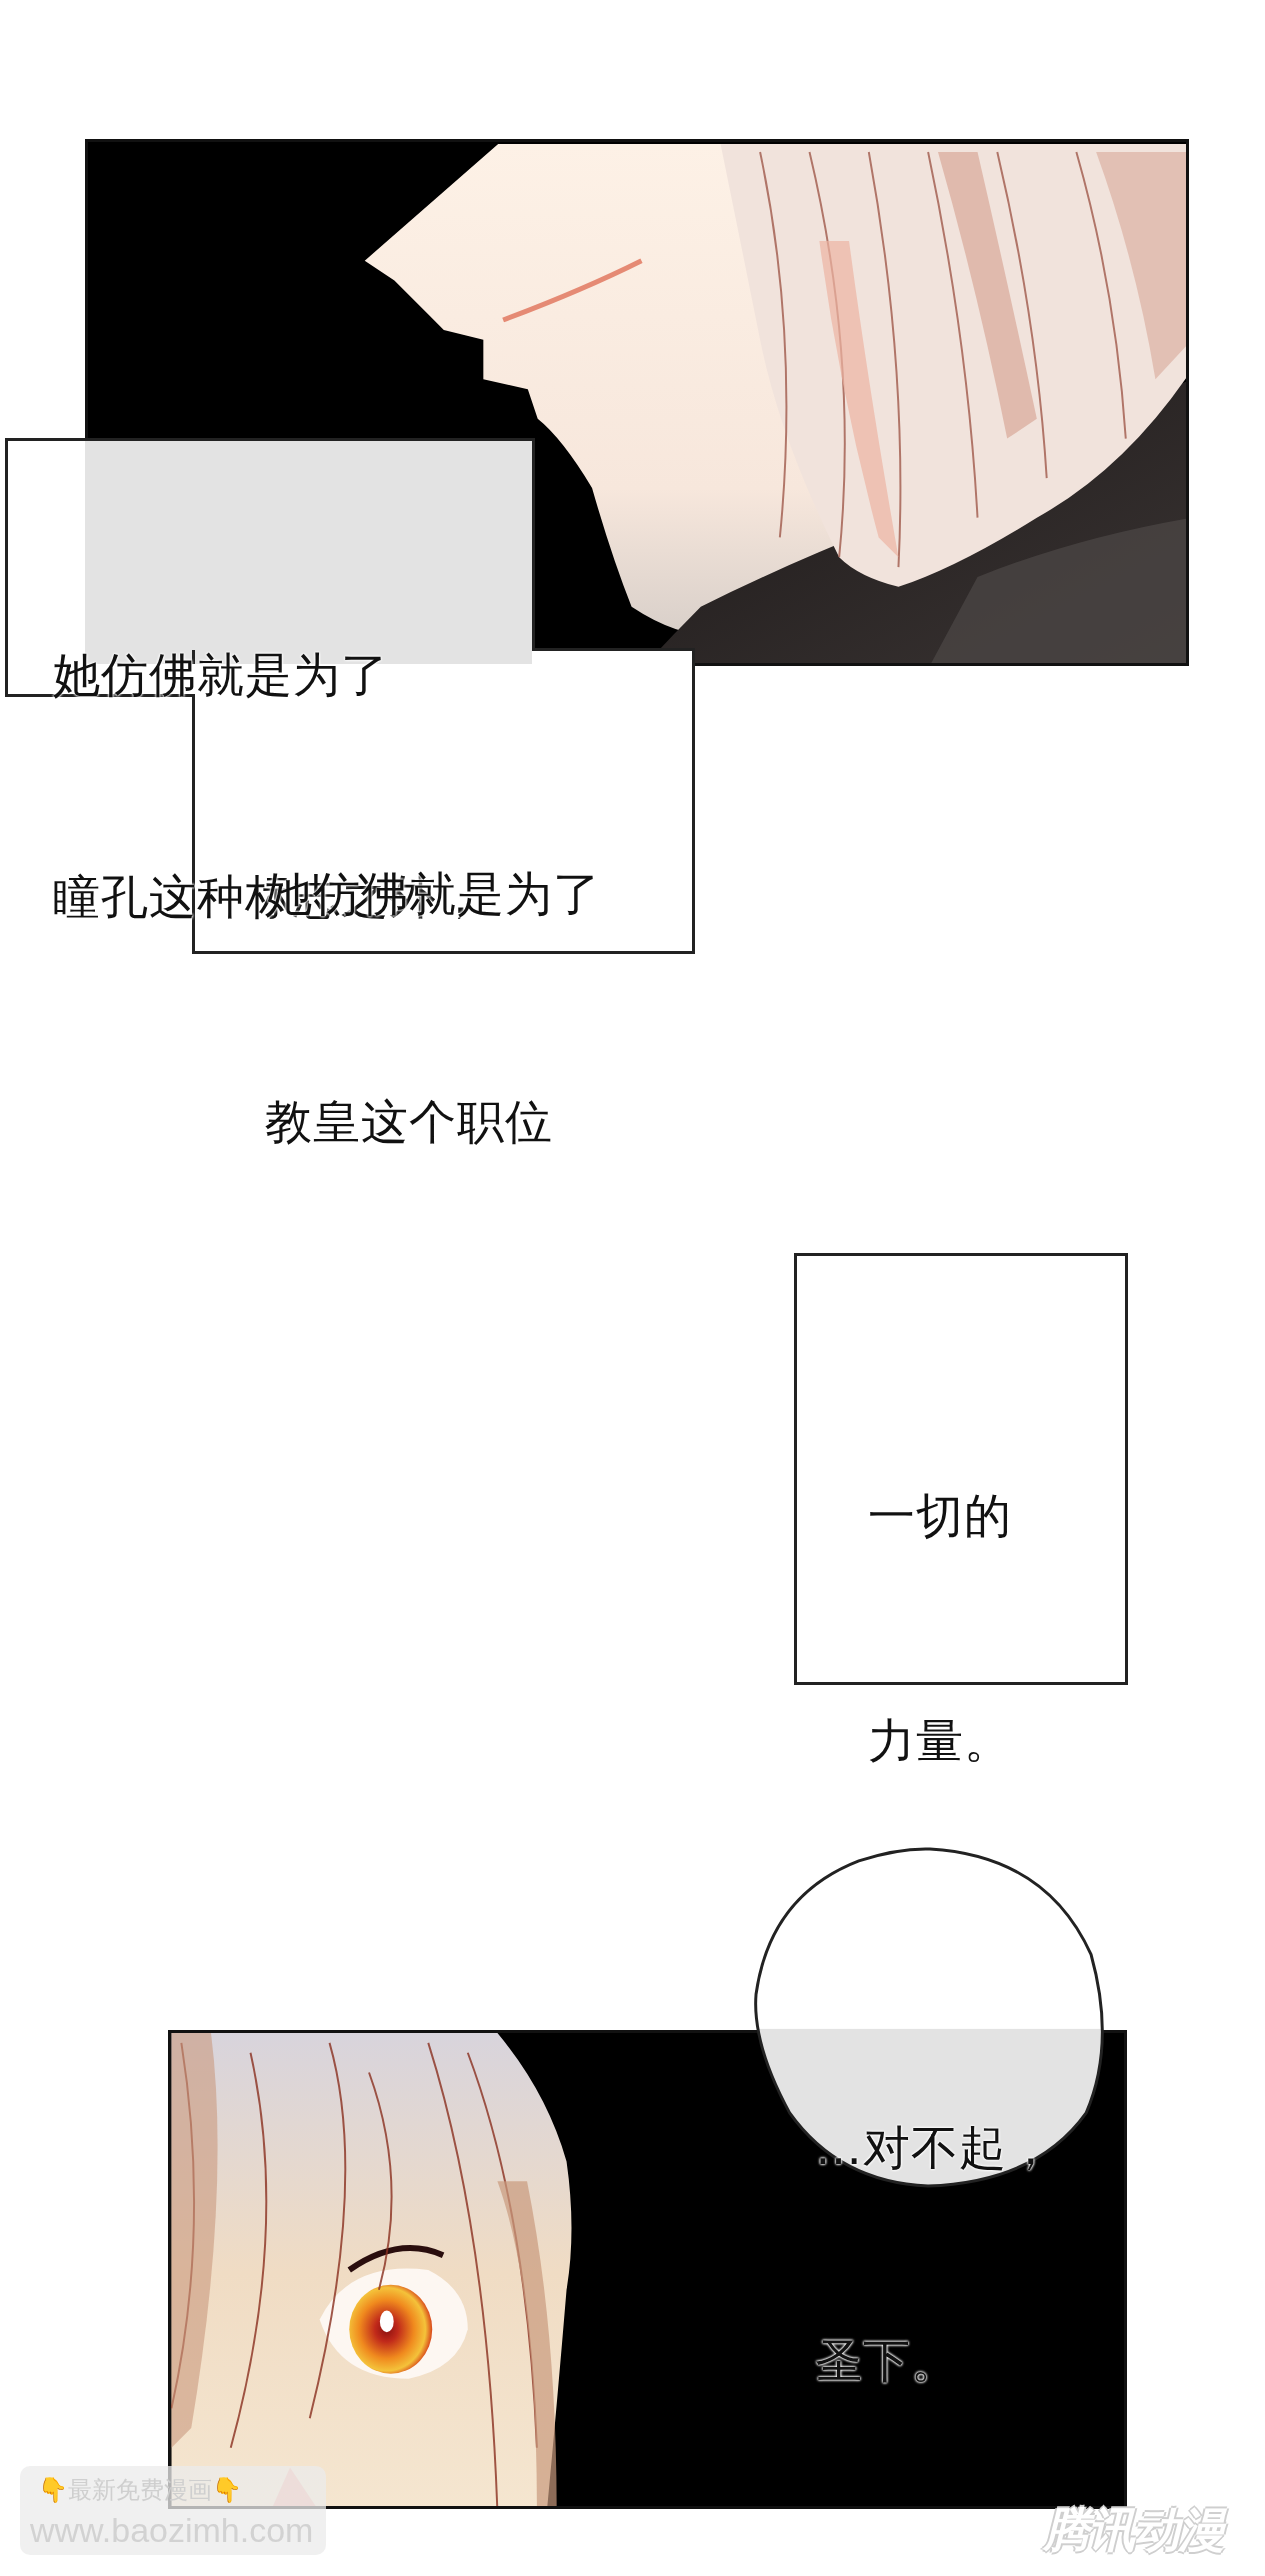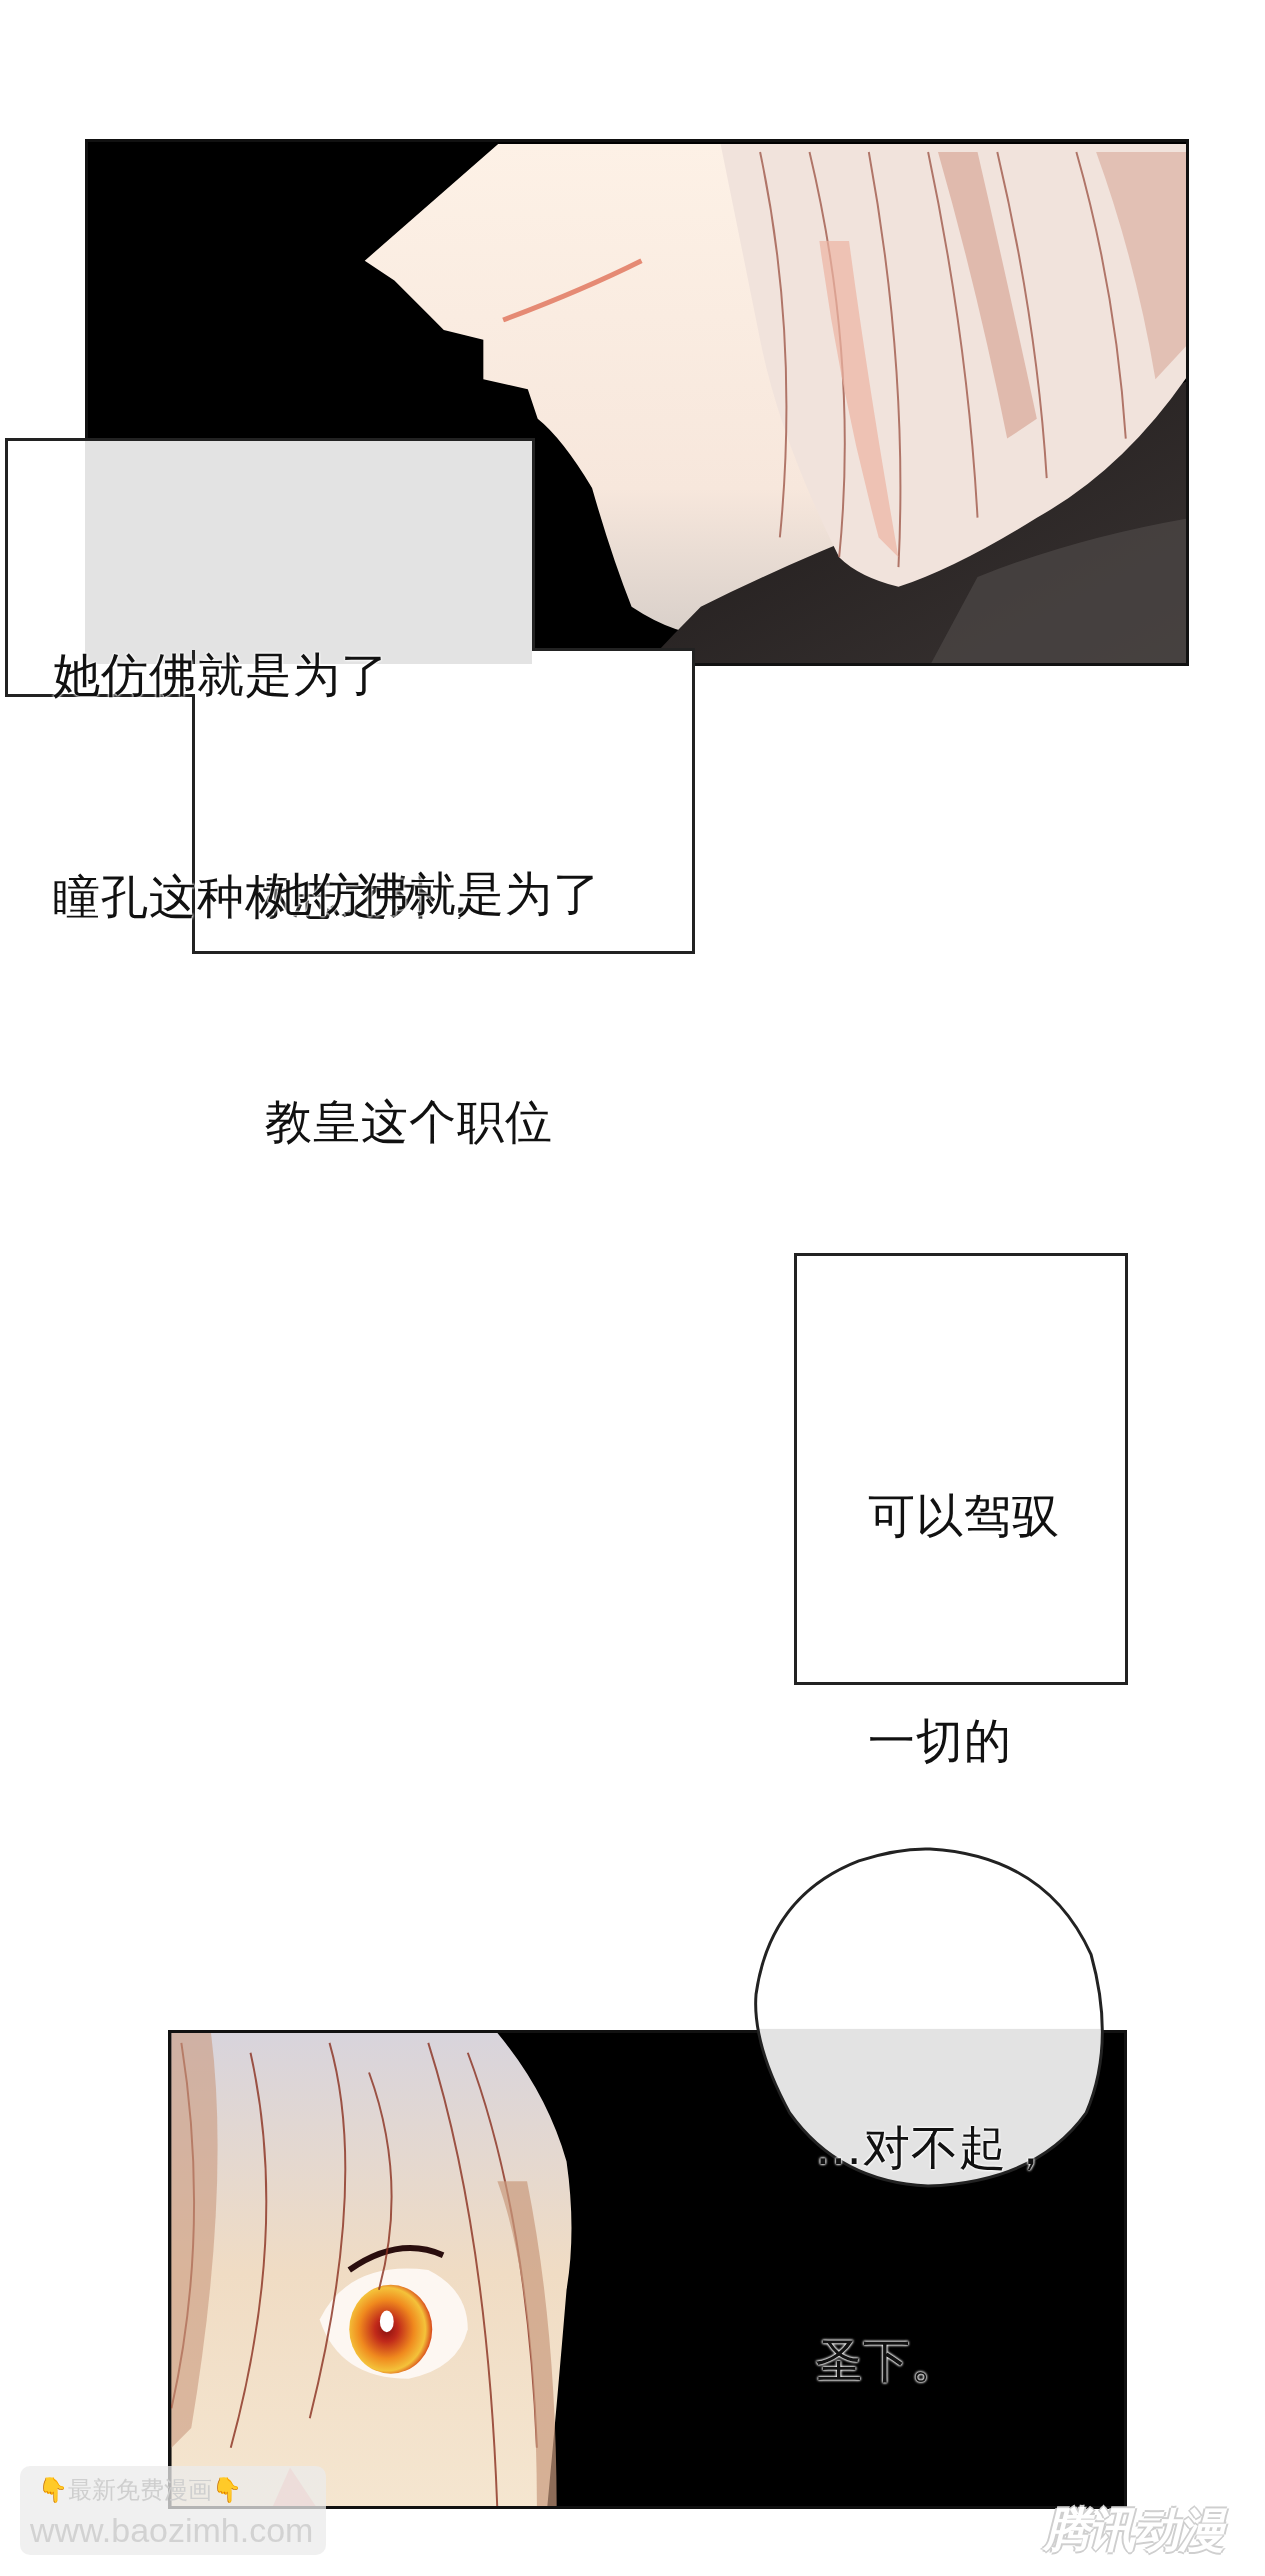--- a/index.html
+++ b/index.html
@@ -63,21 +63,20 @@
   <div>瞳孔这种标志之外，</div>
 </div>
 
 <div class="caption-text" style="left:265px;top:704px;line-height:76px;">
   <div>她仿佛就是为了</div>
   <div>教皇这个职位</div>
 </div>
 
 <div class="box" style="left:794px;top:1253px;width:334px;height:432px;"></div>
 <div class="caption-text" style="left:868px;top:1328px;line-height:75px;">
-  <div>可以驾驭</div>
   <div>一切的</div>
   <div>力量。</div>
 </div>
 
 <div class="panel" style="left:168px;top:2030px;width:959px;height:479px;">
   <svg width="959" height="479" viewBox="0 0 970 485" style="position:absolute;left:0;top:0;">
     <defs>
       <linearGradient id="hairG2" x1="0" y1="0" x2="0" y2="1">
         <stop offset="0" stop-color="#d8d4dc"></stop>
         <stop offset="0.5" stop-color="#f0dcc4"></stop>

